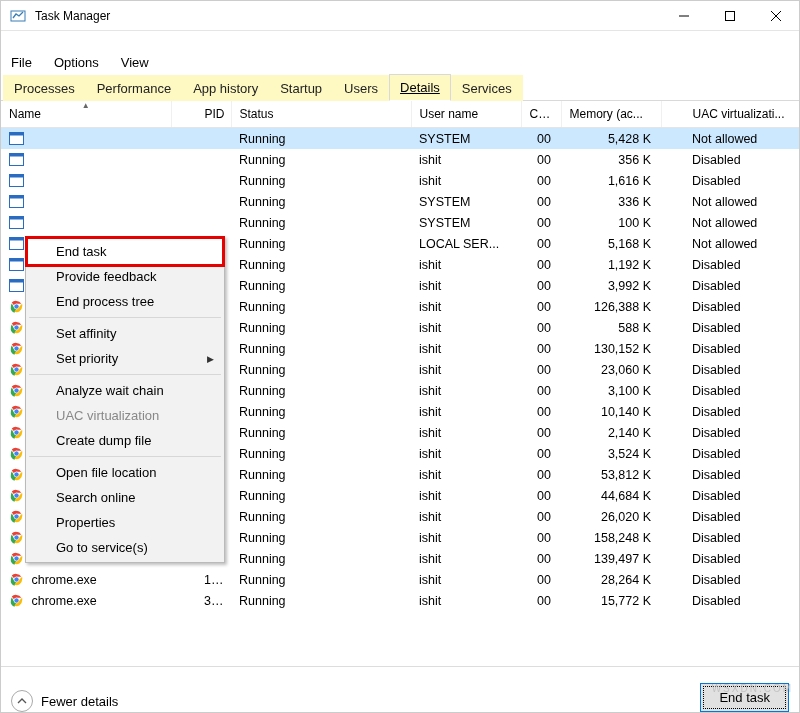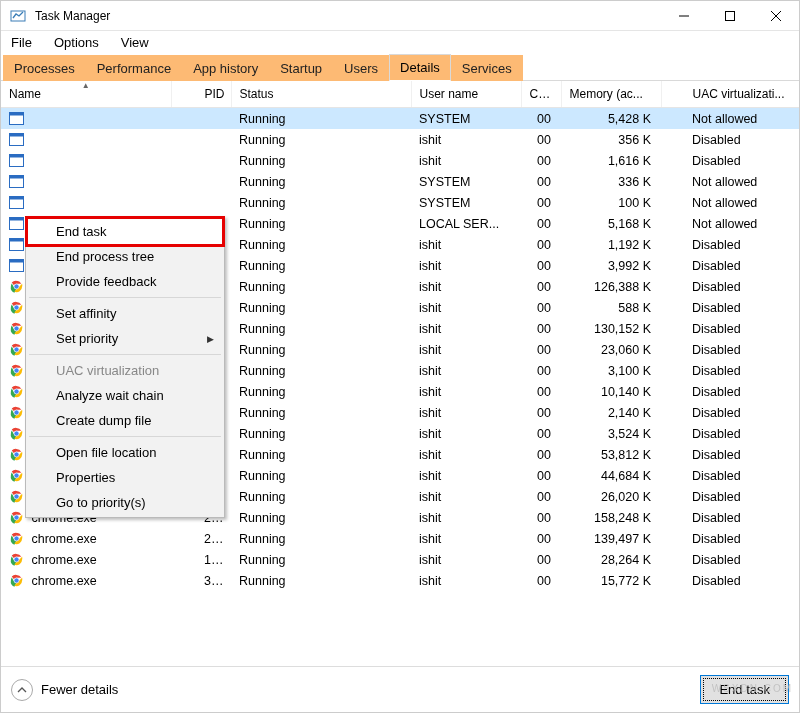--- a/index.html
+++ b/index.html
@@ -6,26 +6,26 @@
   html, body { margin: 0; padding: 0; font-family: "Segoe UI", Tahoma, sans-serif; font-size: 12px; color: #000; background: #fff; }
   .window { width: 800px; height: 713px; display: flex; flex-direction: column; border: 1px solid #ccc; position: relative; overflow: hidden; }
   
   .titlebar { height: 30px; display: flex; align-items: center; border-bottom: 1px solid #e5e5e5; }
   .titlebar .icon { width: 22px; display: flex; justify-content: center; align-items: center; margin-left: 6px; }
   .title-text { flex: 1; padding-left: 6px; font-size: 12px; }
   .win-controls { display: flex; }
   .win-btn { width: 46px; height: 30px; display: flex; align-items: center; justify-content: center; }
   .win-btn svg { width: 10px; height: 10px; }
   
-  .menubar { height: 22px; display: flex; align-items: center; padding: 0 6px; gap: 14px; font-size: 13px; }
+  .menubar { height: 22px; display: flex; align-items: center; padding: 0 6px; gap: 14px; font-size: 13px; margin-top: 20px; }
   .menubar span { padding: 2px 4px; }
   
   .tabs { height: 28px; display: flex; align-items: flex-end; padding-left: 2px; border-bottom: 1px solid #d9d9d9; font-size: 13px; }
-  .tab { padding: 5px 10px; border: 1px solid transparent; border-bottom: none; position: relative; top: 1px; background: #fdba74; }
-  .tab.active { border-color: #d9d9d9; border-bottom: 1px solid #fff; }
+  .tab { padding: 5px 10px; border: 1px solid transparent; border-bottom: none; position: relative; top: 1px; background: #fef9c3; }
+  .tab.active { border-color: #d9d9d9; border-bottom: 1px solid #fff; text-decoration: underline; }
   .tab:not(.active) { color: #222; }
   
   .tablewrap { flex: 1; overflow: hidden; position: relative; }
   table { border-collapse: collapse; width: 100%; table-layout: fixed; }
   thead th { text-align: left; font-weight: 400; font-size: 12px; padding: 6px 6px 6px 8px; border-bottom: 1px solid #e5e5e5; border-right: 1px solid #f0f0f0; background: #fff; white-space: nowrap; overflow: hidden; text-overflow: ellipsis; }
   thead th:last-child { border-right: none; }
   tbody td { padding: 3px 6px 3px 8px; font-size: 12.5px; white-space: nowrap; overflow: hidden; text-overflow: ellipsis; }
   tbody tr.selected td { background: #cce8ff; }
   .col-name   { width: 170px; }
   .col-pid    { width: 60px; padding-left: 33px; }
@@ -42,21 +42,21 @@
   .sort-arrow { position: absolute; left: 50%; top: 0; transform: translateX(-50%); font-size: 8px; color: #666; }
   th.col-name { position: relative; }
   
   .context-menu { position: absolute; left: 24px; top: 135px; width: 200px; background: #f2f2f2; border: 1px solid #bababa; box-shadow: 2px 2px 3px rgba(0,0,0,0.25); padding: 2px; font-size: 13px; z-index: 10; }
   .context-item { padding: 5px 22px 5px 28px; position: relative; }
   .context-item.highlighted { border: 3px solid #e60000; margin: -3px; background: #fff; }
   .context-item.disabled { color: #888; }
   .context-sep { height: 1px; background: #d7d7d7; margin: 3px 1px; }
   .context-item .sub-arrow { position: absolute; right: 8px; top: 50%; transform: translateY(-50%); font-size: 9px; color: #333; }
   
-  .bottombar { height: 46px; border-top: 1px solid #ddd; display: flex; align-items: center; padding: 0 10px; justify-content: space-between; }
+  .bottombar { height: 46px; border-top: 1px solid #ddd; display: flex; align-items: flex-end; padding: 0 10px; justify-content: space-between; }
   .fewer { display: flex; align-items: center; gap: 8px; font-size: 13px; }
   .circle-btn { width: 22px; height: 22px; border: 1px solid #aaa; border-radius: 50%; display: flex; align-items: center; justify-content: center; background: #fff; }
   .end-btn { background: #e1e1e1; border: 1px solid #adadad; padding: 6px 18px; font-size: 13px; }
   .end-btn:focus, .end-btn.focused { outline: 1px dotted #000; outline-offset: -4px; border-color: #0078d7; }
   
   .wm { position: absolute; bottom: 18px; right: 6px; font-size: 10px; letter-spacing: 2px; color: #bbb; z-index: 5; opacity: 0.8; }
 </style>
 </head>
 <body>
 
@@ -555,33 +555,34 @@
             <td class="col-user">ishit</td>
             <td class="col-cpu">00</td>
             <td class="col-mem">15,772 K</td>
             <td class="col-uac">Disabled</td>
           </tr>
         </tbody>
     </table>
 
     <div class="context-menu" id="ctxmenu">
         <div class="context-item highlighted">End task</div>
+        <div class="context-item">Provide feedback</div>
         <div class="context-item">End process tree</div>
-        <div class="context-item">Provide feedback</div>
         <div class="context-sep"></div>
         <div class="context-item">Set affinity</div>
         <div class="context-item">Set priority<span class="sub-arrow">▶</span></div>
         <div class="context-sep"></div>
+        <div class="context-item">Analyze wait chain</div>
         <div class="context-item disabled">UAC virtualization</div>
-        <div class="context-item">Analyze wait chain</div>
         <div class="context-item">Create dump file</div>
         <div class="context-sep"></div>
         <div class="context-item">Open file location</div>
+        <div class="context-item">Search online</div>
         <div class="context-item">Properties</div>
-        <div class="context-item">Go to priority(s)</div>
+        <div class="context-item">Go to service(s)</div>
       </div>
   </div>
 
   <div class="bottombar">
     <div class="fewer">
       <span class="circle-btn">
         <svg width="10" height="10" viewBox="0 0 10 10">
             <polyline points="1,7 5,3 9,7" fill="none" stroke="#555" stroke-width="1.3"></polyline>
           </svg>
       </span>

